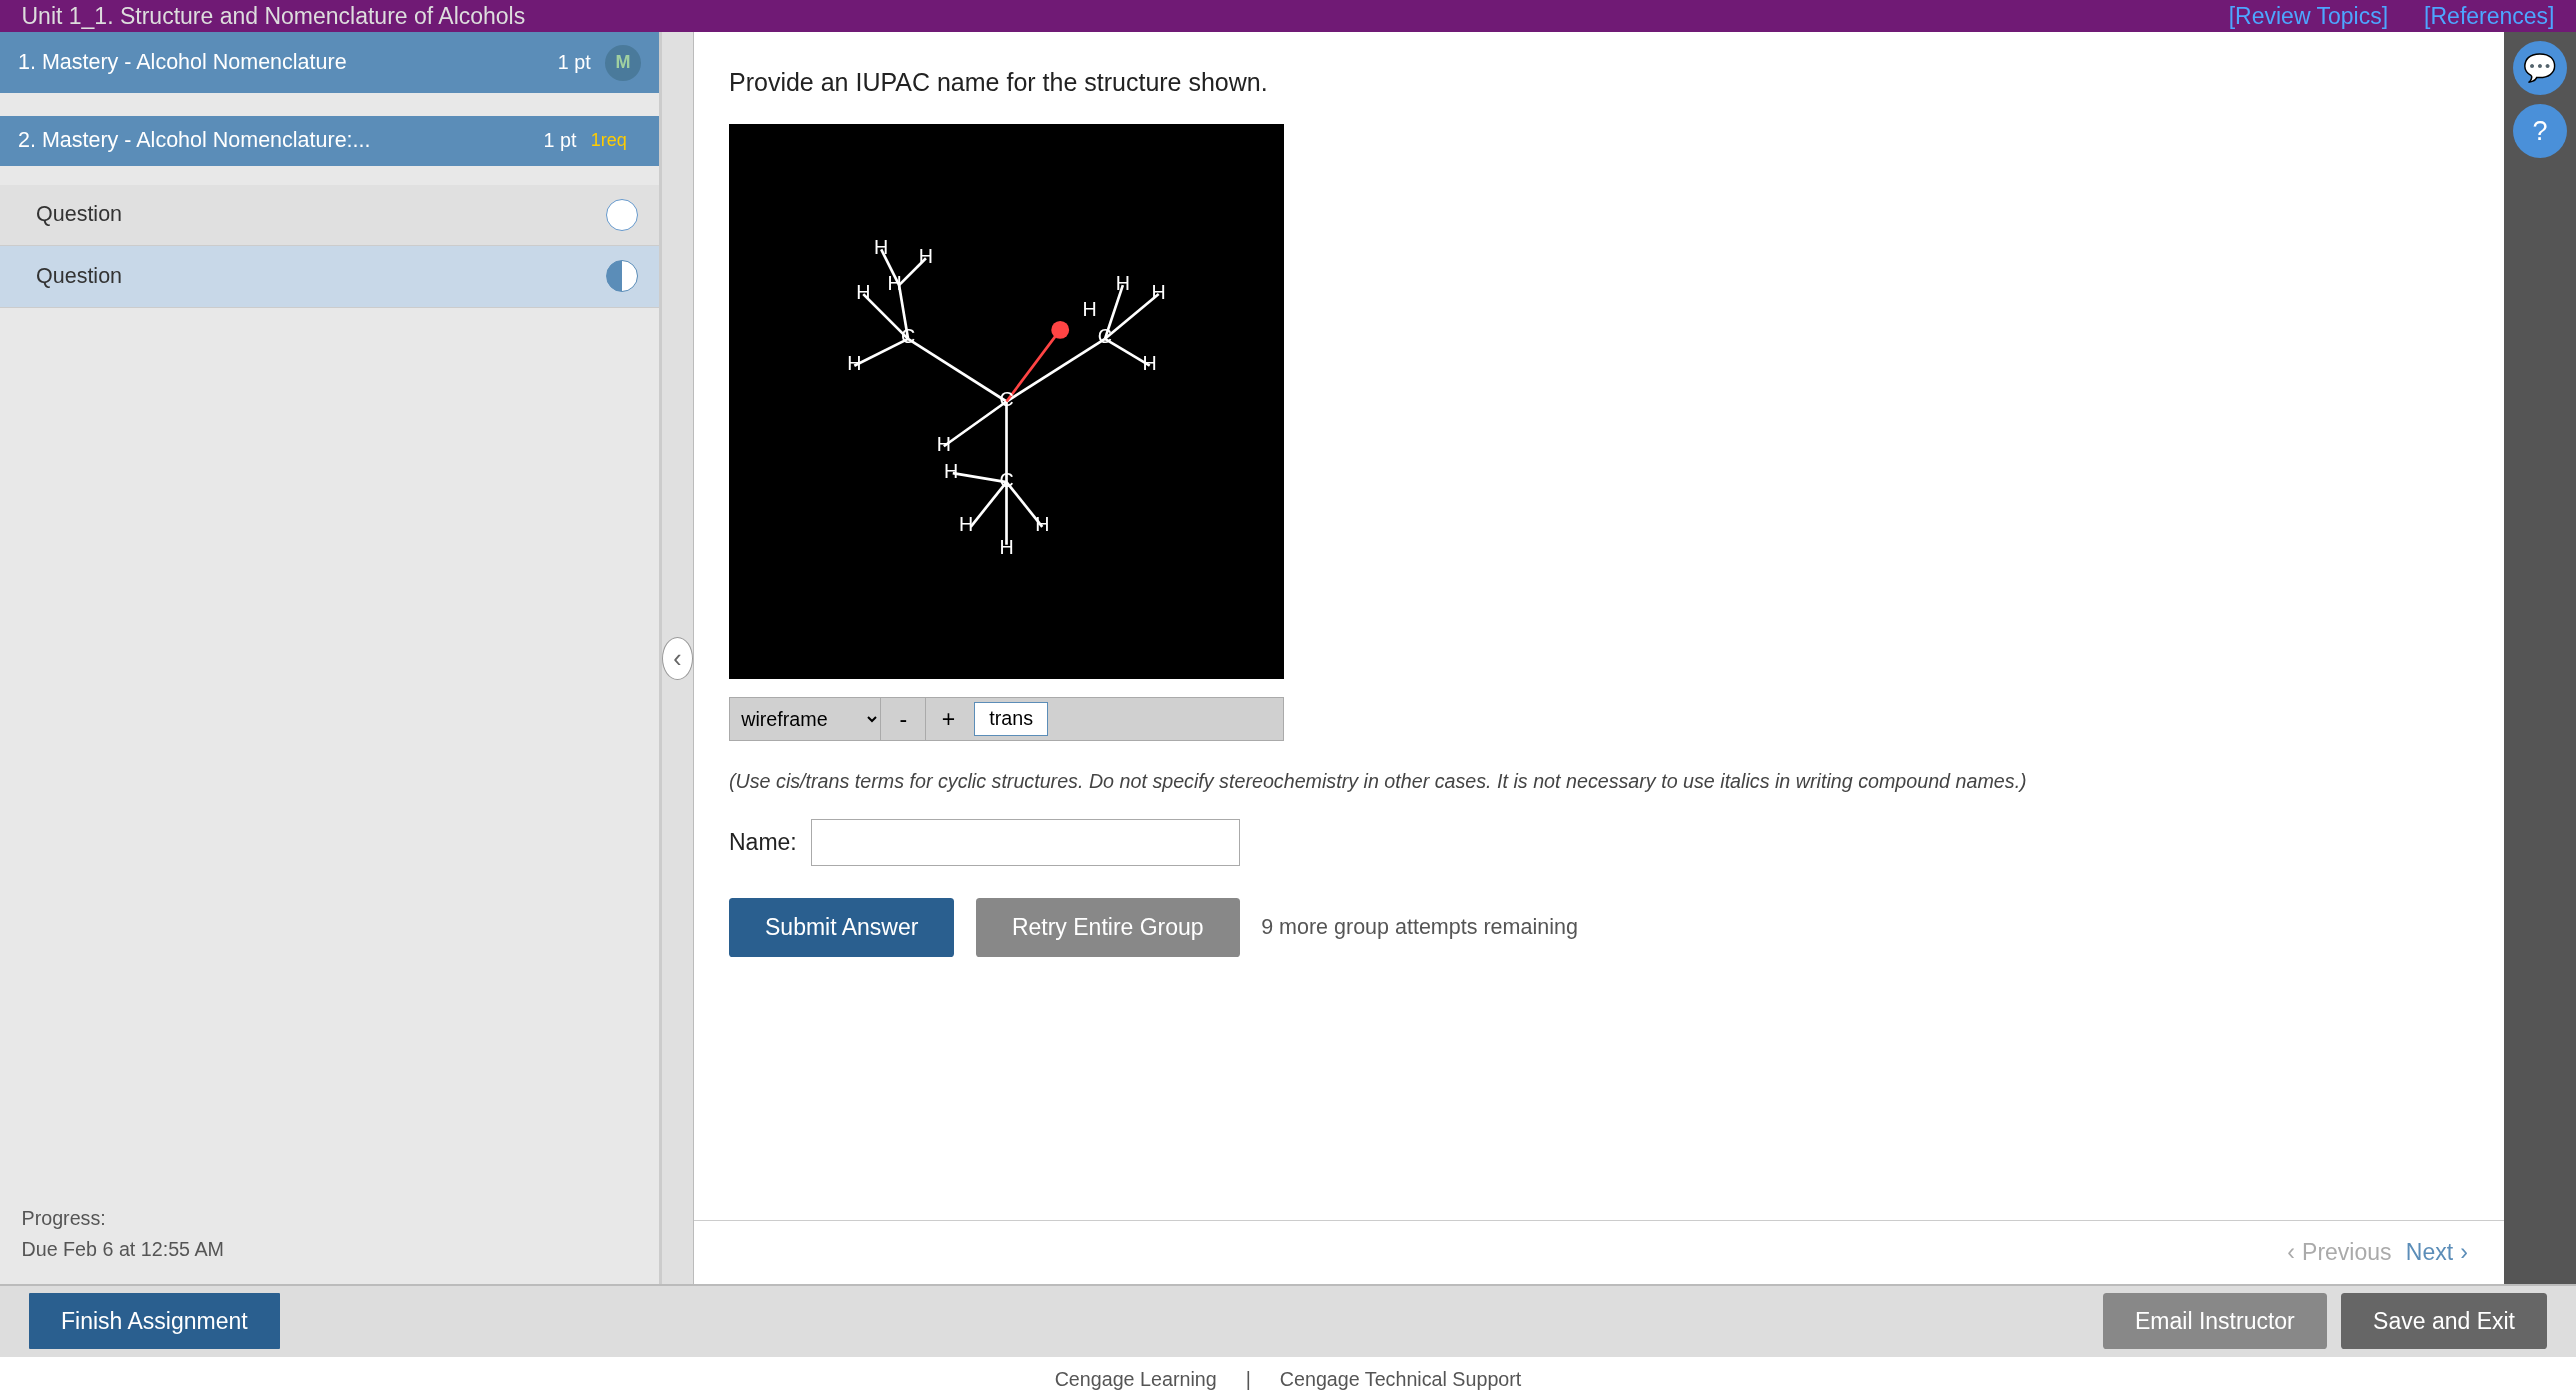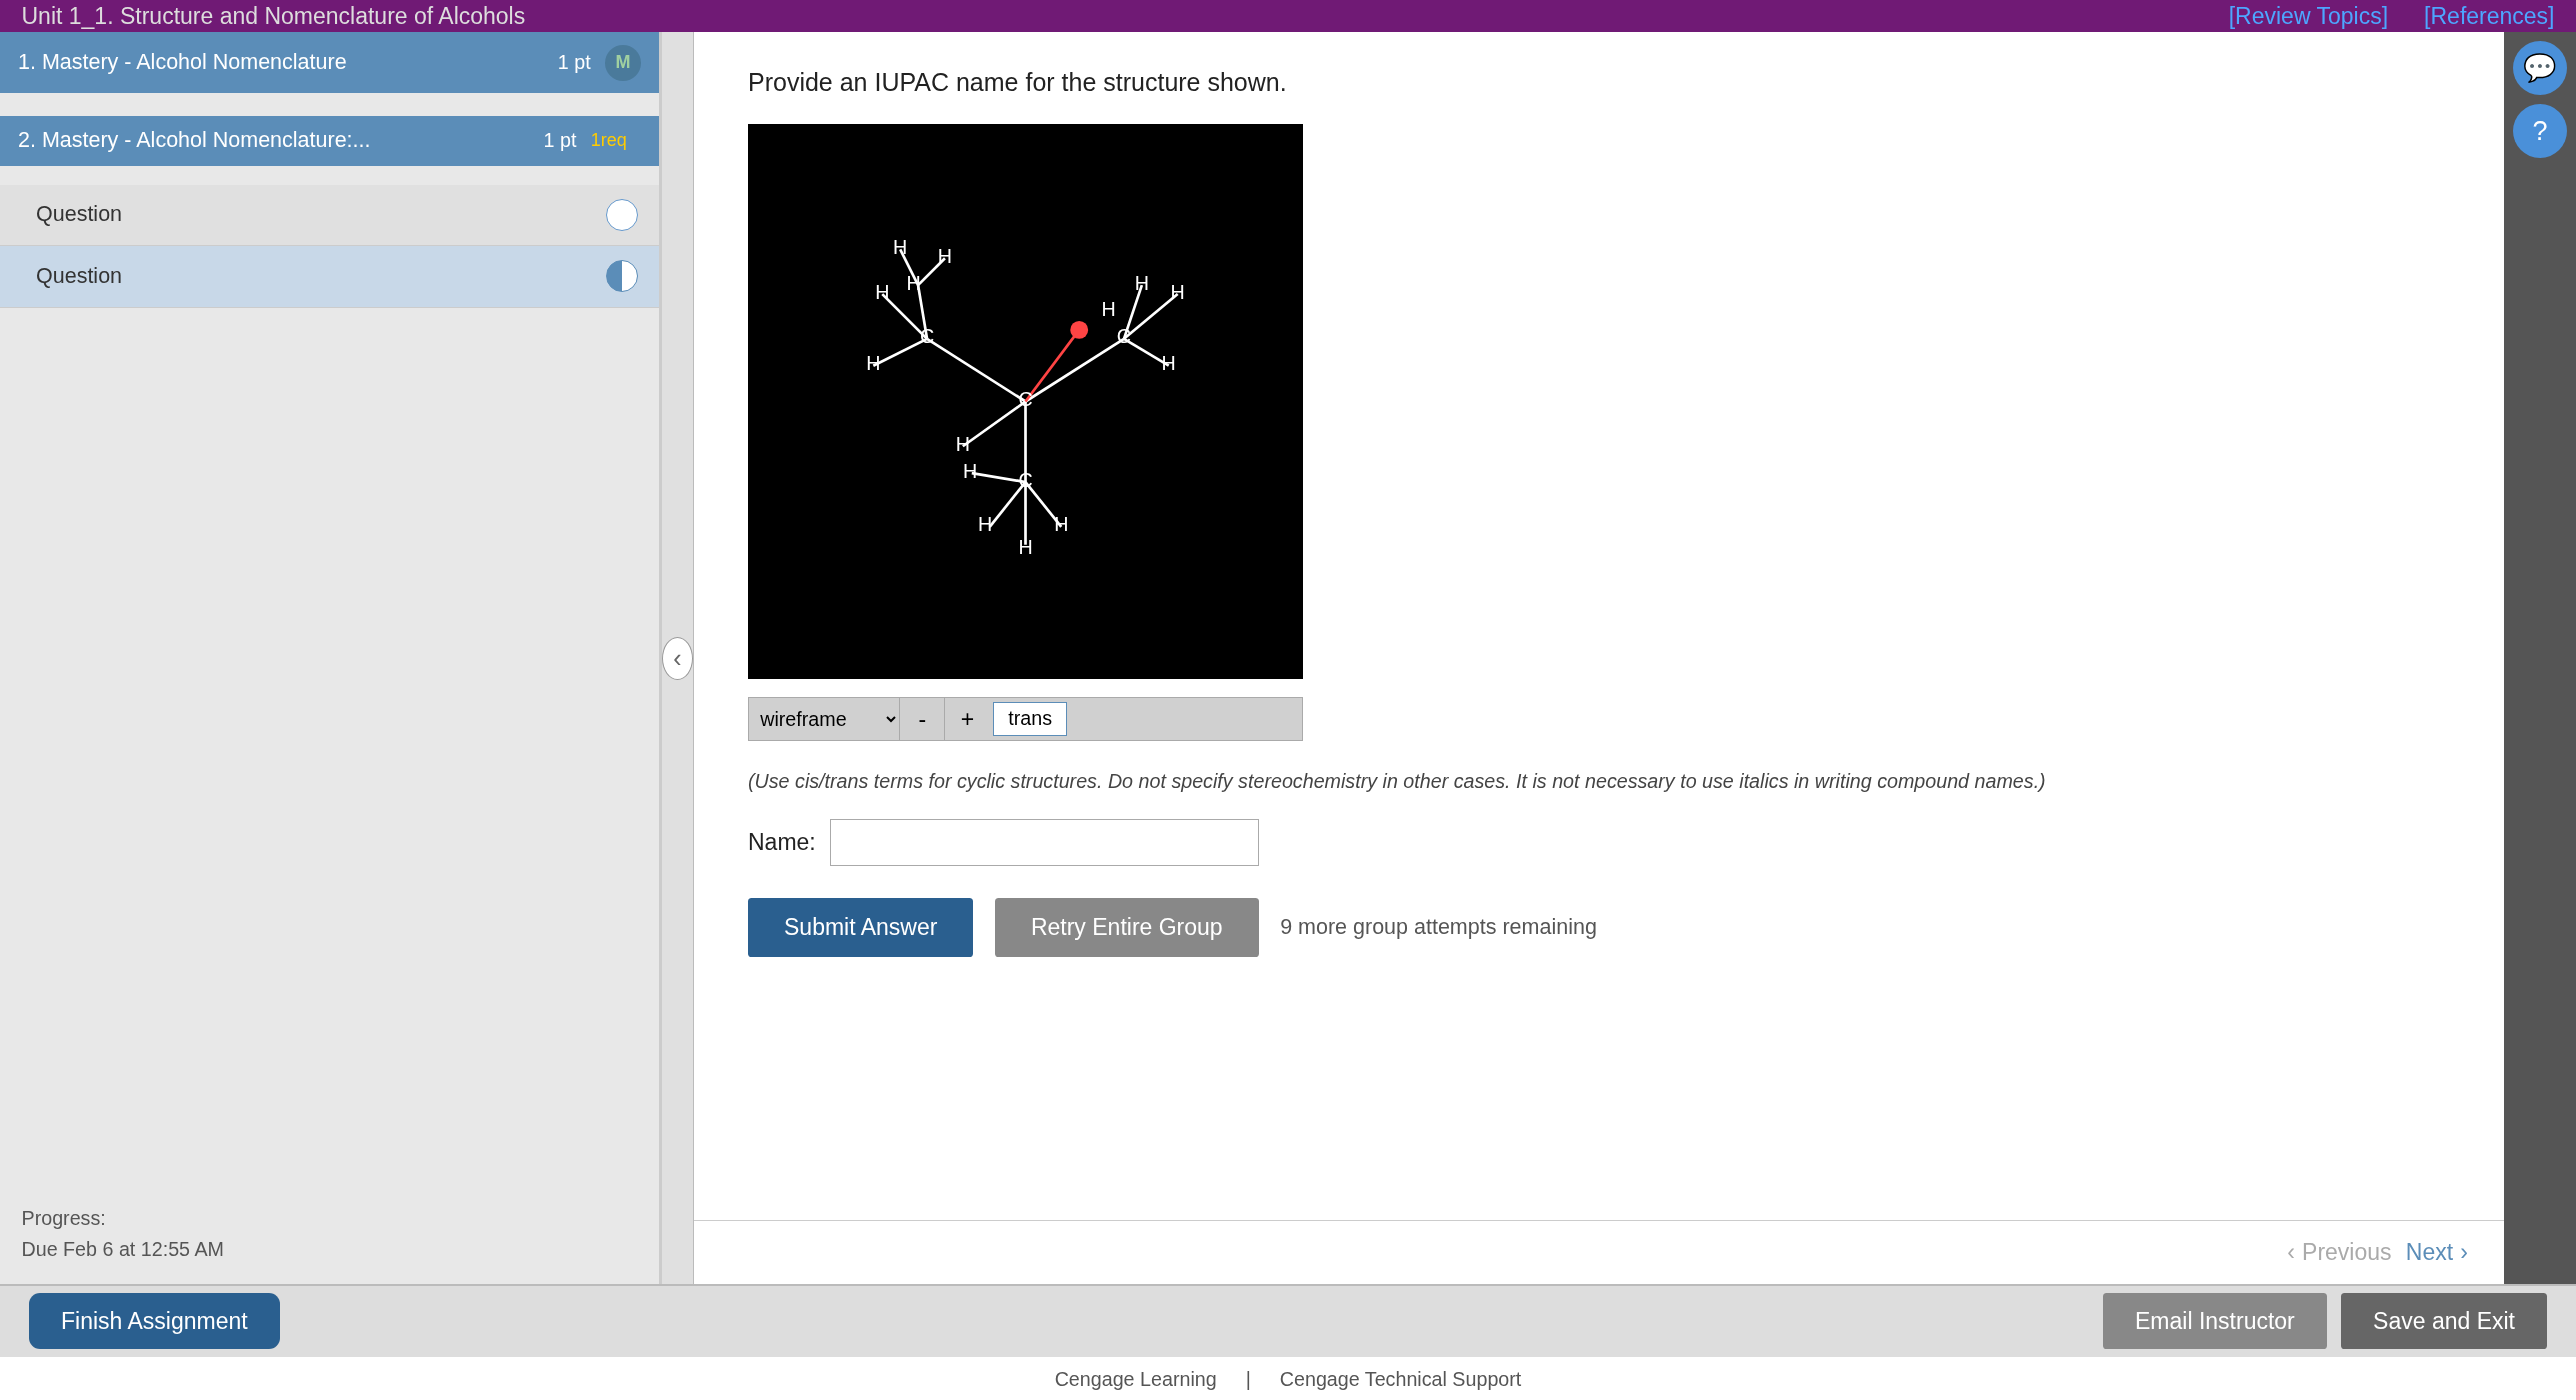--- a/index.html
+++ b/index.html
@@ -148,21 +148,21 @@
       flex: 1;
       background: white;
       display: flex;
       flex-direction: column;
       overflow: hidden;
     }
 
     .question-content {
       flex: 1;
       overflow-y: auto;
-      padding: 36px 54px;
+      padding: 36px 35px;
     }
 
     .question-prompt {
       font-size: 25px;
       color: #222;
       margin-bottom: 27px;
     }
 
     .molecule-viewer {
       width: 555px;
@@ -307,21 +307,21 @@
       border-top: 2.7px solid #bbb;
     }
 
     .btn-finish {
       background: #2a5f8f;
       color: white;
       border: none;
       padding: 14.3px 32px;
       font-size: 23px;
       cursor: pointer;
-      border-radius: 11px;
+      border-radius: 1px;
     }
 
     .bottom-right-btns {
       display: flex;
       gap: 14.3px;
     }
 
     .btn-email {
       background: #888;
       color: white;

